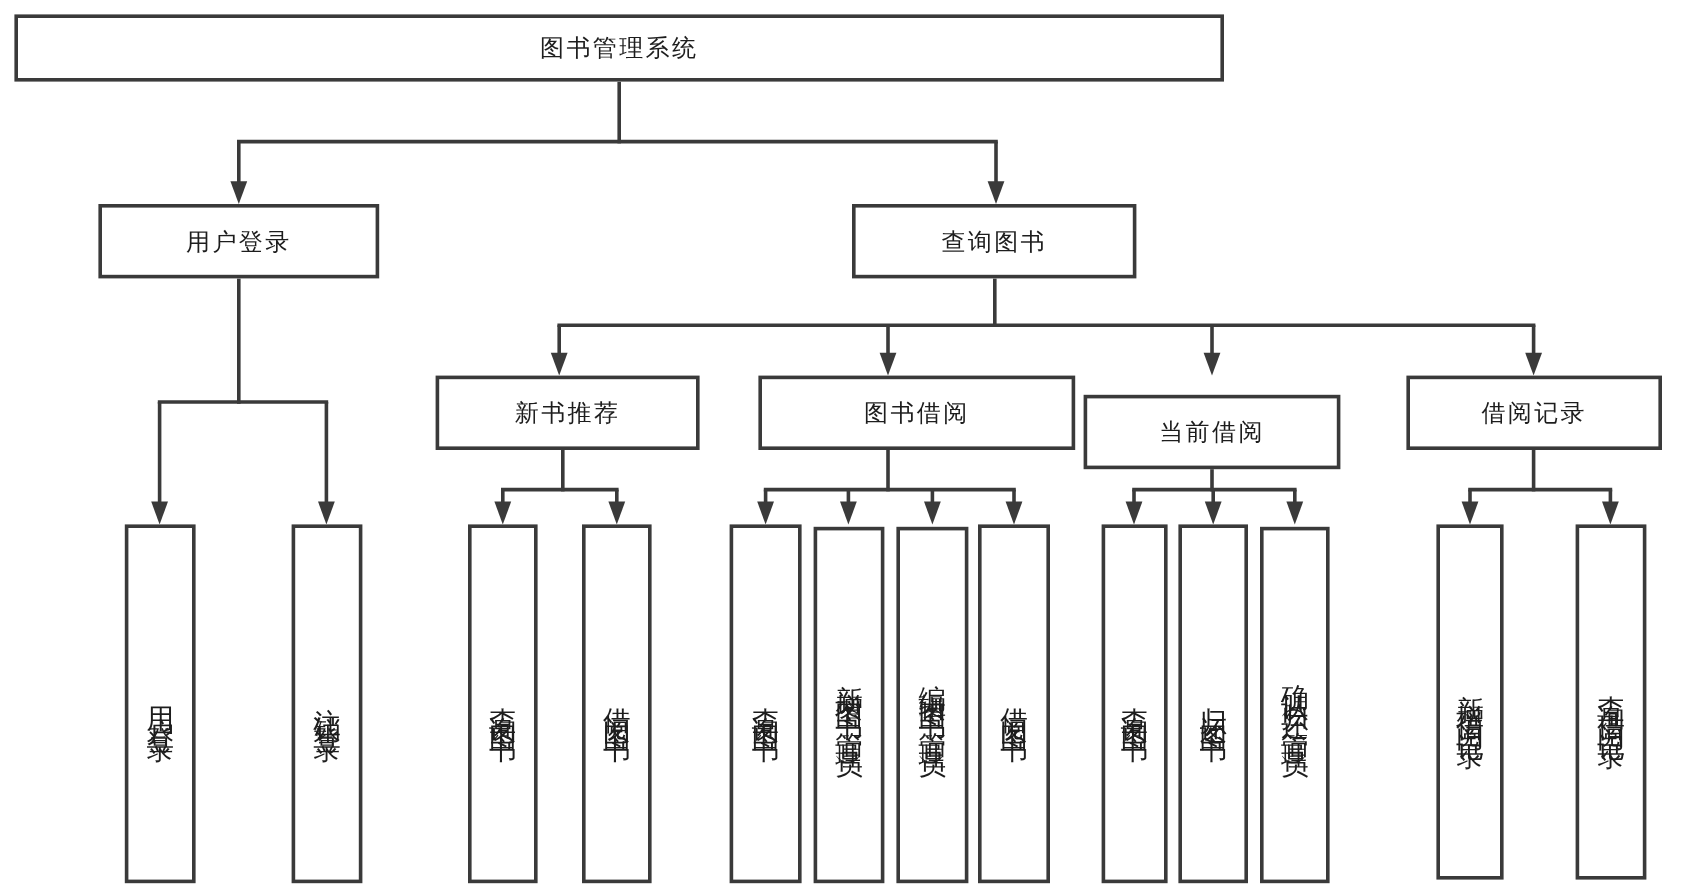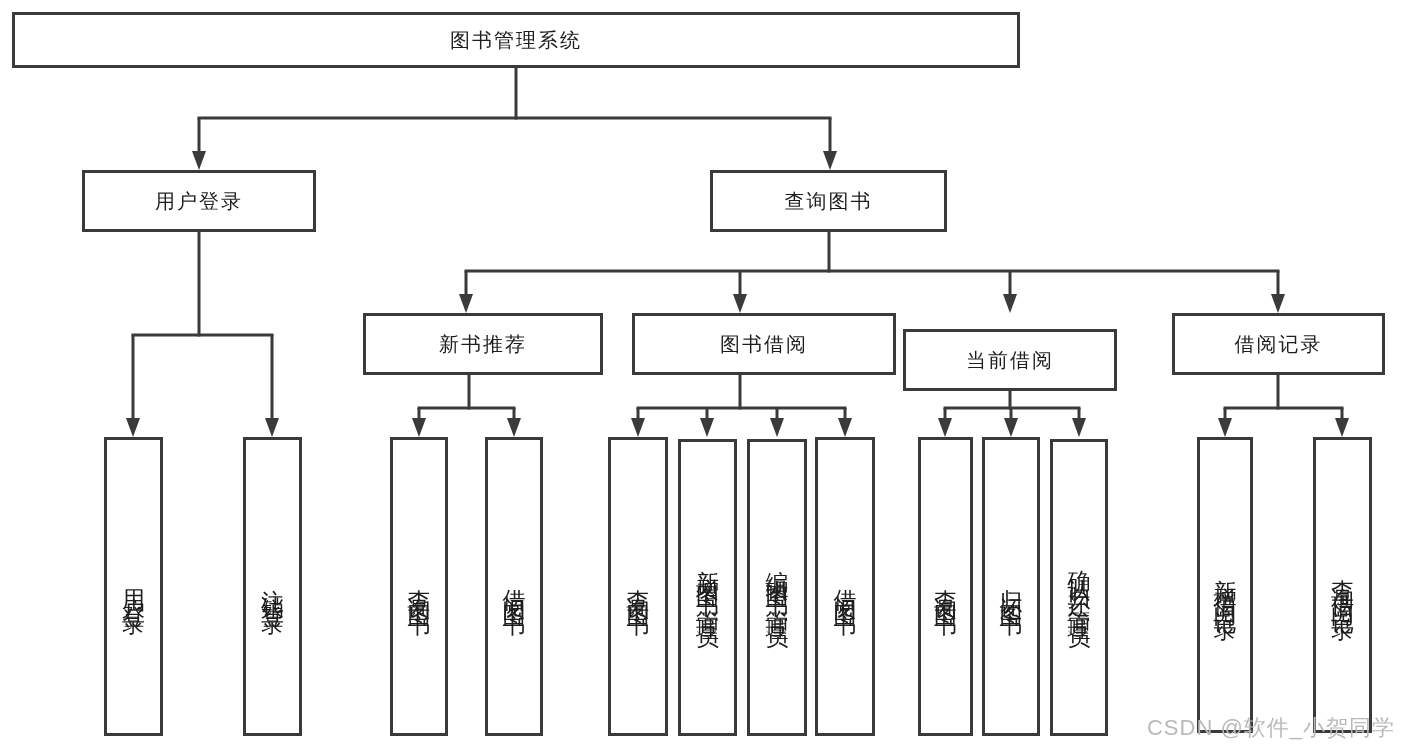--- a/index.html
+++ b/index.html
@@ -96,21 +96,21 @@
     <span>图书管理系统</span>
   </div>
 
   <div class="node hnode" style="left:82px;top:170px;width:234px;height:62px">
     <span>用户登录</span>
   </div>
   <div class="node hnode" style="left:710px;top:170px;width:237px;height:62px">
     <span>查询图书</span>
   </div>
 
-  <div class="node hnode" style="left:363px;top:313px;width:240px;height:62px">
+  <div class="node hnode" style="left:363px;top:313px;width:220px;height:62px">
     <span>新书推荐</span>
   </div>
   <div class="node hnode" style="left:632px;top:313px;width:264px;height:62px">
     <span>图书借阅</span>
   </div>
   <div class="node hnode" style="left:903px;top:329px;width:214px;height:62px">
     <span>当前借阅</span>
   </div>
   <div class="node hnode" style="left:1172px;top:313px;width:213px;height:62px">
     <span>借阅记录</span>
@@ -153,15 +153,14 @@
     <span>确认归还（管理员）</span>
   </div>
 
   <div class="node vnode" style="left:1197px;top:437px;width:56px;height:296px">
     <span>新增借阅记录</span>
   </div>
   <div class="node vnode" style="left:1313px;top:437px;width:59px;height:296px">
     <span>查询借阅记录</span>
   </div>
 
-  <div class="watermark">CSDN @软件_小贺同学</div>
 
 </div>
 
 </body></html>

